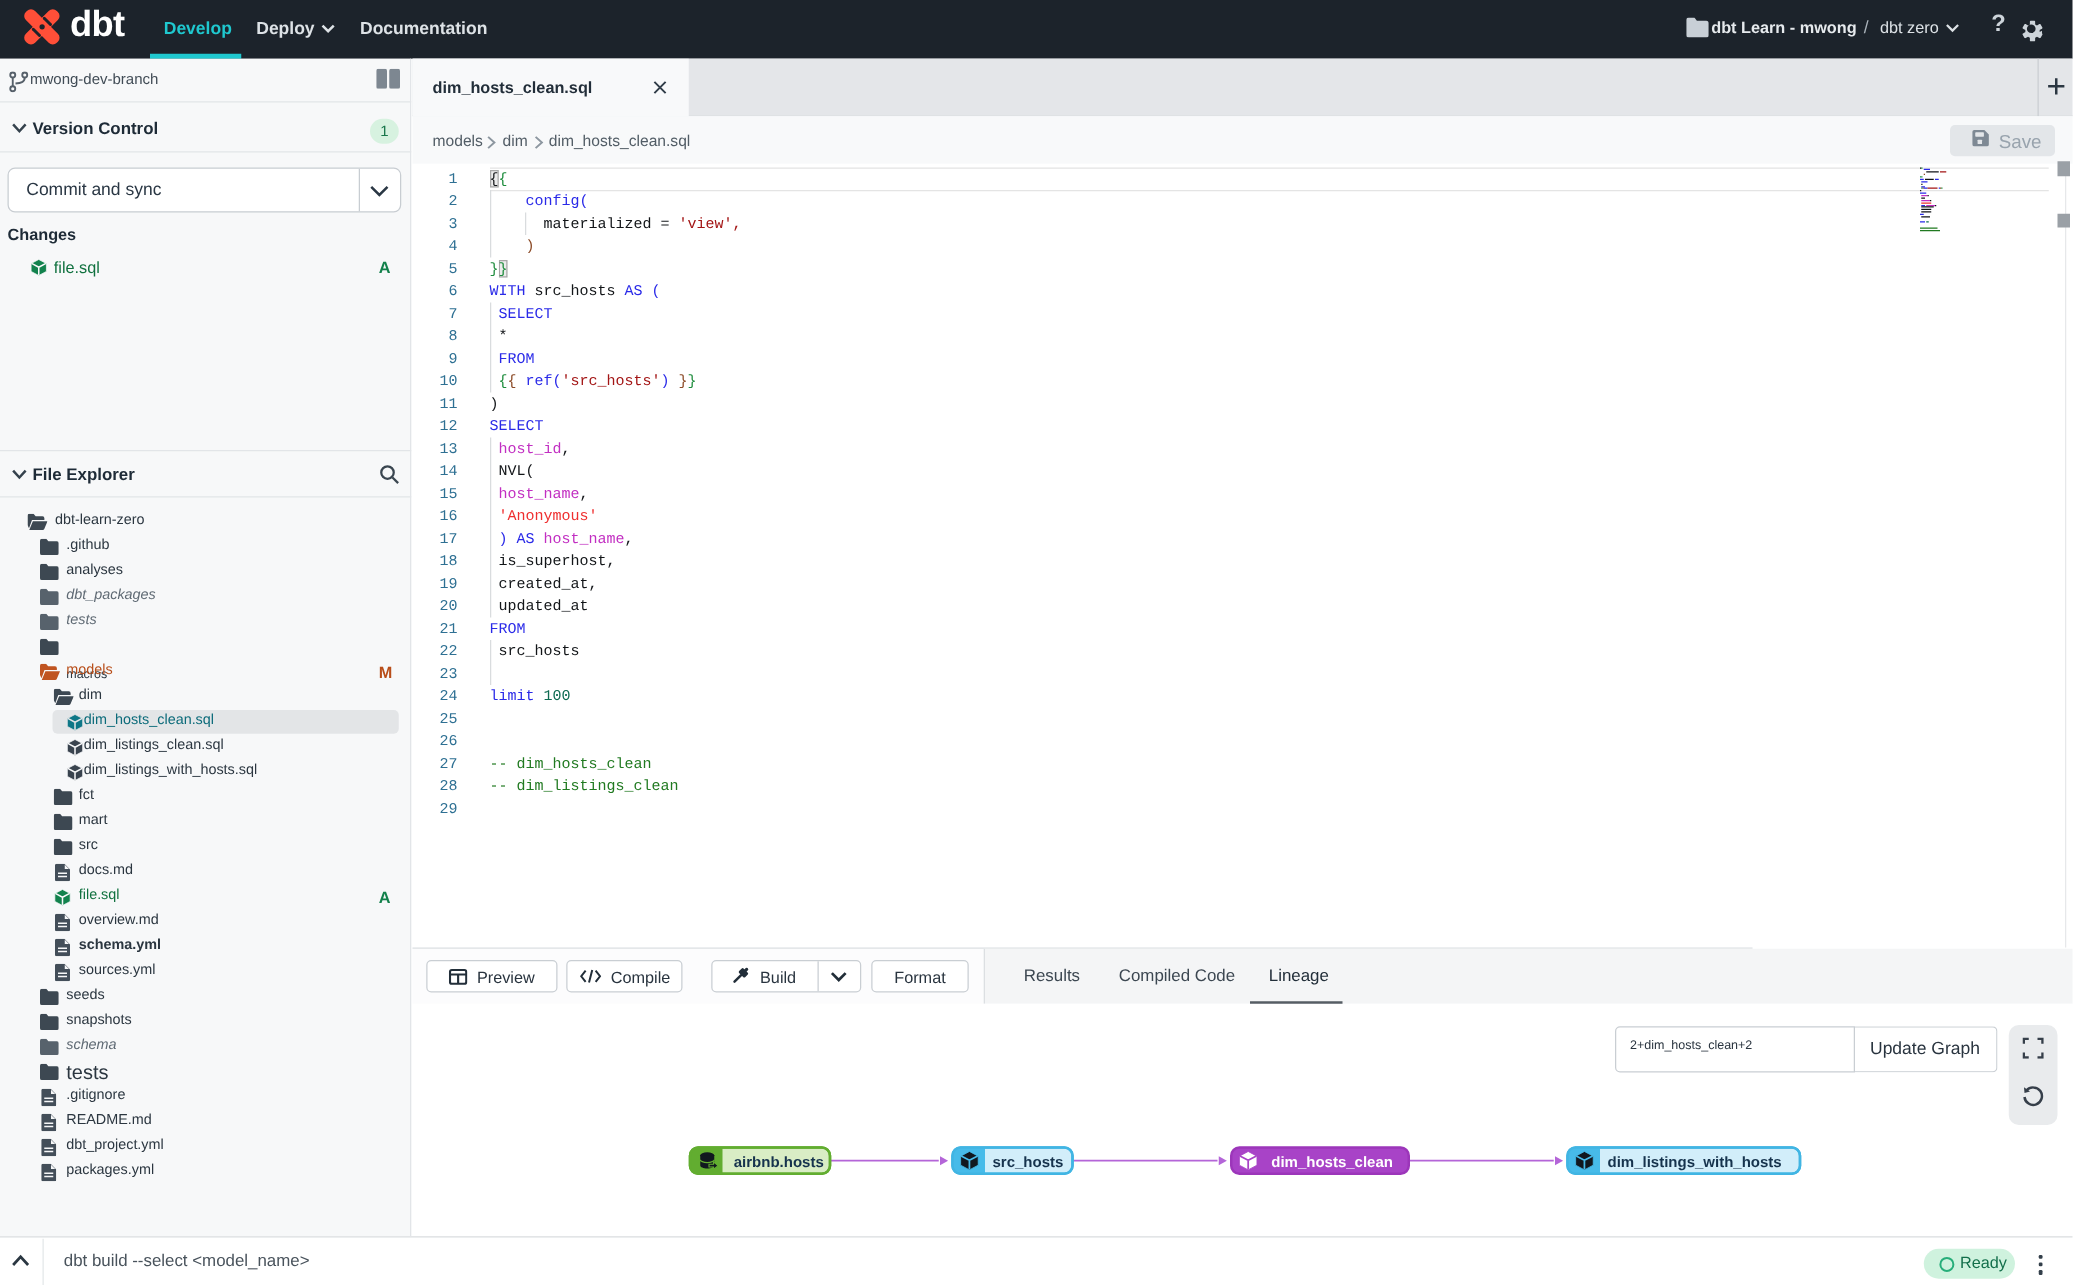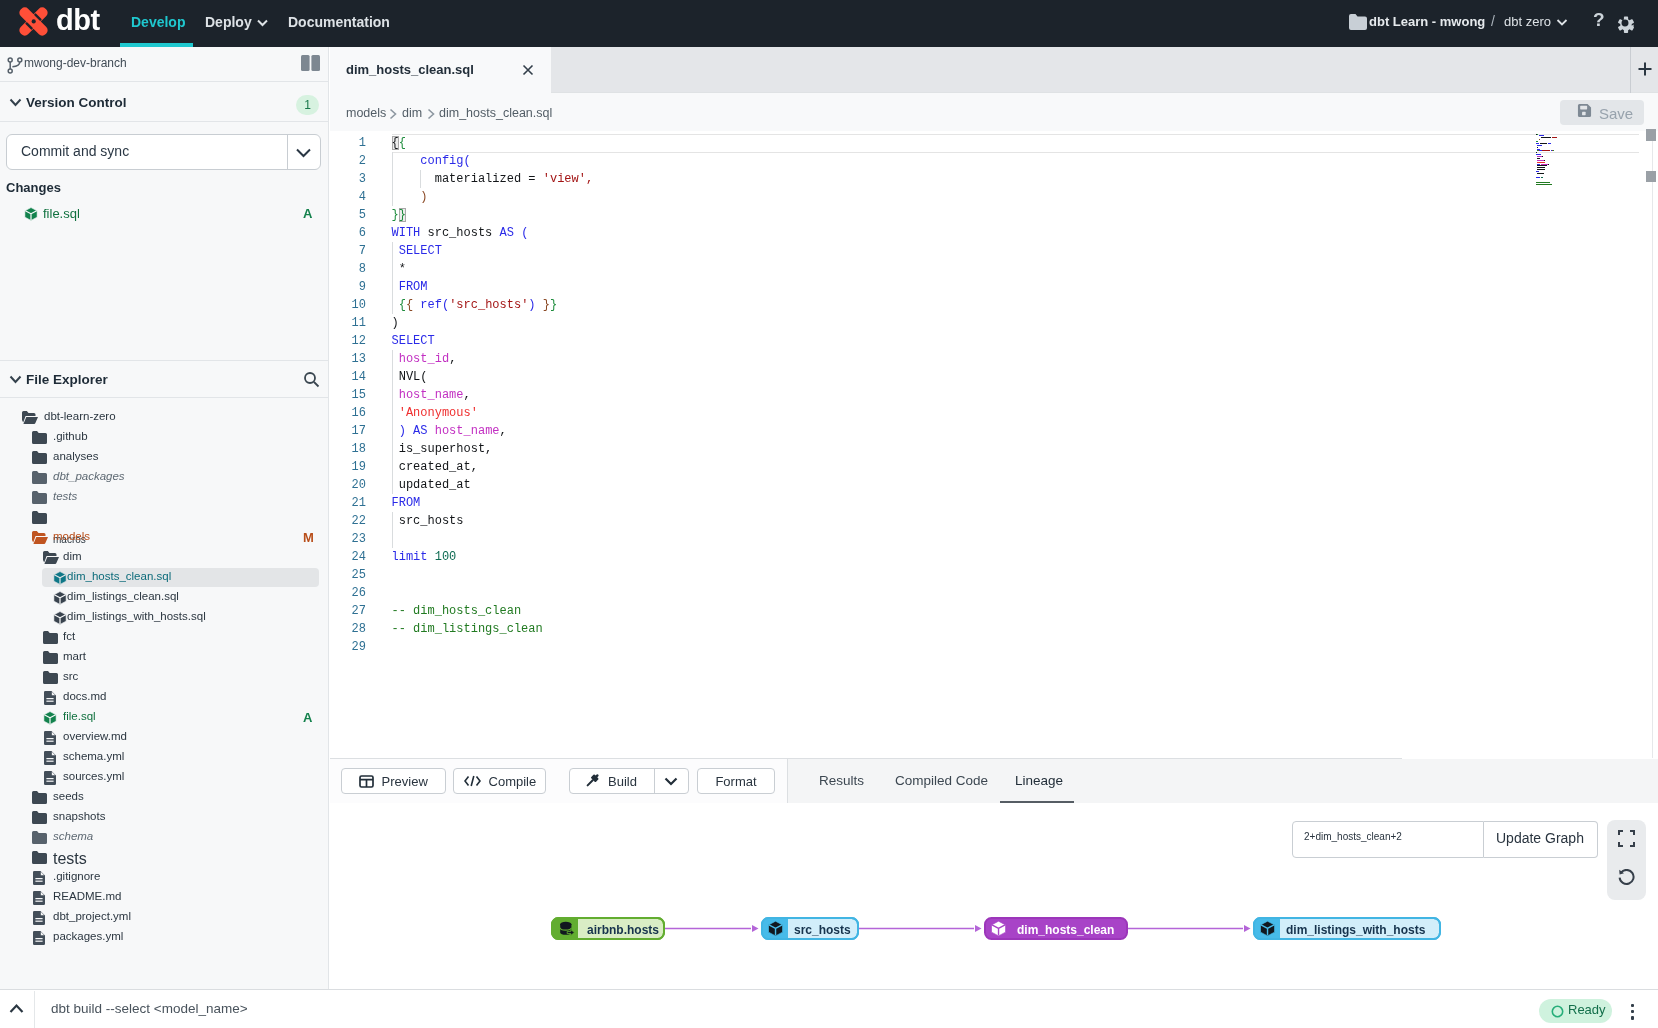--- a/index.html
+++ b/index.html
@@ -207,21 +207,21 @@
         <rect x="2.4" y="7" width="7.2" height="1.2" fill="#f7f8f9"></rect>
         <rect x="2.4" y="9.6" width="7.2" height="1.2" fill="#f7f8f9"></rect>
       </svg>
 <span class="abs" style="left:63px;top:682.5px;font-size:11.5px;color:#2b3640;">overview.md</span>
 <svg class="abs" style="left:44px;top:703.5px" width="12" height="14" viewBox="0 0 12 14">
         <path fill="#434e59" d="M0 1.2 A1.2 1.2 0 0 1 1.2 0 H7.5 L12 4.5 V12.8 A1.2 1.2 0 0 1 10.8 14 H1.2 A1.2 1.2 0 0 1 0 12.8 Z"></path>
         <path fill="#f7f8f9" d="M7.8 0.8 L11.2 4.2 H7.8 Z"></path>
         <rect x="2.4" y="7" width="7.2" height="1.2" fill="#f7f8f9"></rect>
         <rect x="2.4" y="9.6" width="7.2" height="1.2" fill="#f7f8f9"></rect>
       </svg>
-<span class="abs" style="left:63px;top:702.5px;font-size:11.5px;color:#2b3640;">schema.yml</span>
+<span class="abs" style="left:63px;top:702.5px;font-size:11.5px;color:#2b3640;font-weight:bold;">schema.yml</span>
 <svg class="abs" style="left:44px;top:723.5px" width="12" height="14" viewBox="0 0 12 14">
         <path fill="#434e59" d="M0 1.2 A1.2 1.2 0 0 1 1.2 0 H7.5 L12 4.5 V12.8 A1.2 1.2 0 0 1 10.8 14 H1.2 A1.2 1.2 0 0 1 0 12.8 Z"></path>
         <path fill="#f7f8f9" d="M7.8 0.8 L11.2 4.2 H7.8 Z"></path>
         <rect x="2.4" y="7" width="7.2" height="1.2" fill="#f7f8f9"></rect>
         <rect x="2.4" y="9.6" width="7.2" height="1.2" fill="#f7f8f9"></rect>
       </svg>
 <span class="abs" style="left:63px;top:722.5px;font-size:11.5px;color:#2b3640;">sources.yml</span>
 <svg class="abs" style="left:32px;top:744.0px" width="15" height="13" viewBox="0 0 15 13">
         <path fill="#3d4852" d="M0 1.5 A1.5 1.5 0 0 1 1.5 0 H5 l1.7 2 H13.5 A1.5 1.5 0 0 1 15 3.5 V11.5 A1.5 1.5 0 0 1 13.5 13 H1.5 A1.5 1.5 0 0 1 0 11.5 Z"></path>
       </svg>

